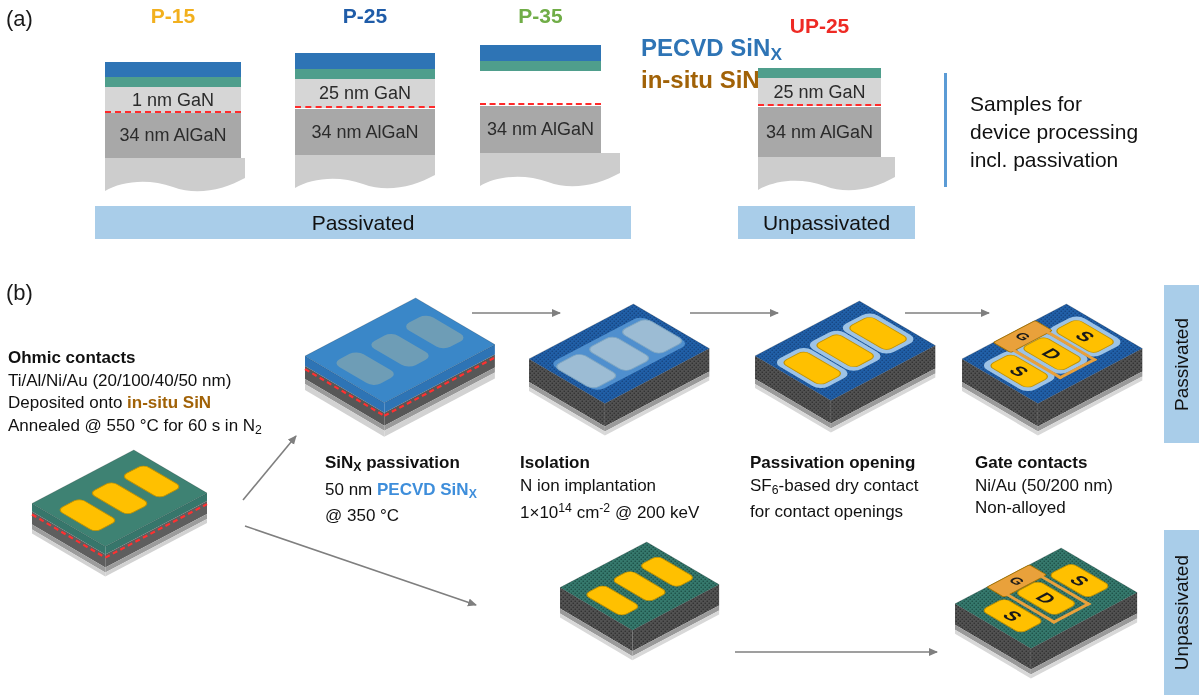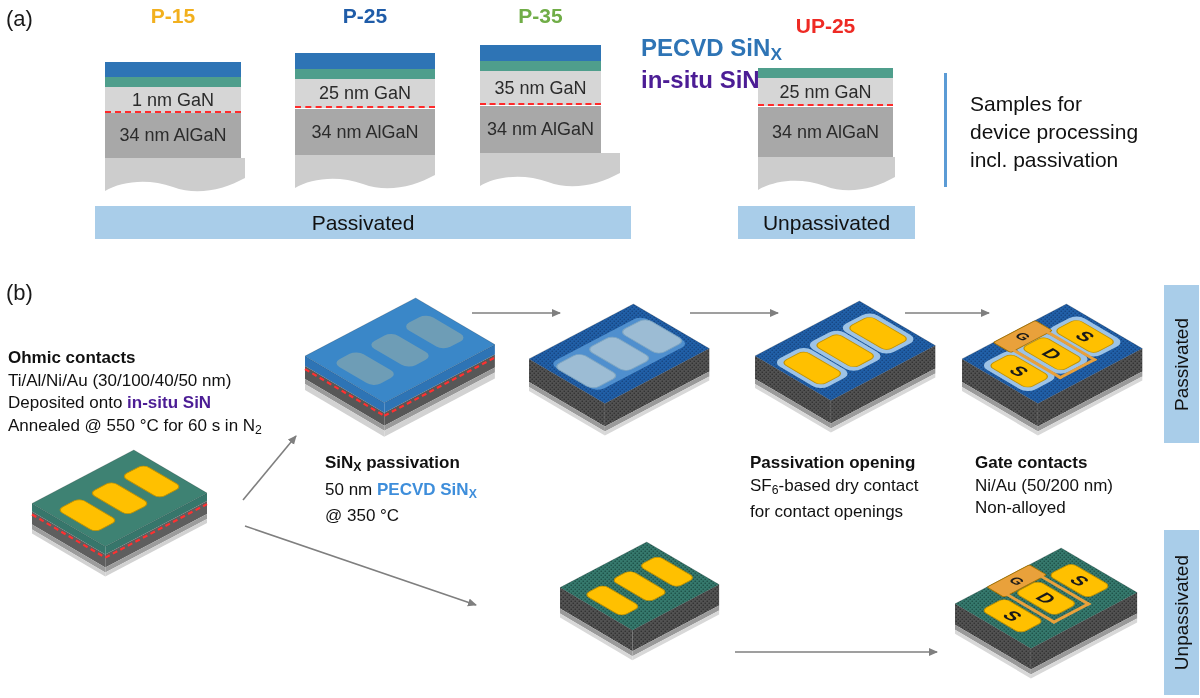--- a/index.html
+++ b/index.html
@@ -14,21 +14,21 @@
   .layer{position:absolute;left:0;right:0;}
   .bg-pecvd{background:#2E74B5}
   .bg-insitu{background:#4F9E8C}
   .bg-gan{background:#D6D6D6}
   .bg-algan{background:#A8A8A8}
   .layer-text{display:flex;align-items:center;justify-content:center;font-size:18px;color:#2b2b2b;}
   .dashline{border-top:2px dashed #FF2A2A;height:0;}
   .bar{background:#A9CDE9;display:flex;align-items:center;justify-content:center;font-size:21px;color:#111;}
   .legend-line{font-size:24px;font-weight:bold;line-height:25px;}
   .hl-pecvd-a{color:#2E74B5}
-  .hl-teal{color:#4c1d95;font-weight:bold}
+  .hl-teal{color:#a16207;font-weight:bold}
   .hl-blue{color:#3E8EDB;font-weight:bold}
   .note{font-size:21px;line-height:28px;color:#111;}
   .vline{background:#5B9BD5;}
   
   .steptext{font-size:17px;line-height:22.5px;color:#111;}
   .steptext .t{font-weight:bold;}
   .vbar{background:#A9CDE9;display:flex;align-items:center;justify-content:center;}
   .vtext{writing-mode:vertical-rl;transform:rotate(180deg);font-size:19px;color:#111;}
   sub{font-size:72%;vertical-align:-0.25em;}
   sup{font-size:72%;vertical-align:0.45em;}
@@ -85,29 +85,28 @@
     <div class="layer bg-algan layer-text" style="top:109px;height:46px">34 nm AlGaN</div>
     <svg class="layer" style="top:155px" width="140" height="38">
         <path d="M0,0 H140 V20 C118,32 92,38 68,29 C44,20 16,23 0,33 Z" fill="#CDCDCD"></path>
       </svg>
   </div>
 
   <div class="abs sample" style="left:480px;top:0;width:121px">
     <div class="sname nc2" style="top:4px">P-35</div>
     <div class="layer bg-pecvd" style="top:45px;height:16px"></div>
     <div class="layer bg-insitu" style="top:61px;height:10px"></div>
-    <div class="layer bg-gan layer-text" style="top:71px;height:34px">35 nm GaN</div>
     <div class="layer dashline" style="top:103px"></div>
     <div class="layer bg-algan layer-text" style="top:106px;height:47px">34 nm AlGaN</div>
     <svg class="layer" style="top:153px" width="140" height="38">
         <path d="M0,0 H140 V20 C118,32 92,38 68,29 C44,20 16,23 0,33 Z" fill="#CDCDCD"></path>
       </svg>
   </div>
 
-  <div class="abs sample" style="left:758px;top:0;width:135px">
+  <div class="abs sample" style="left:758px;top:0;width:123px">
     <div class="sname nc3" style="top:14px">UP-25</div>
     <div class="layer bg-insitu" style="top:68px;height:10px"></div>
     <div class="layer bg-gan layer-text" style="top:78px;height:28px">25 nm GaN</div>
     <div class="layer dashline" style="top:104px"></div>
     <div class="layer bg-algan layer-text" style="top:107px;height:50px">34 nm AlGaN</div>
     <svg class="layer" style="top:157px" width="137" height="38">
         <path d="M0,0 H137 V20 C116,32 90,38 67,29 C43,20 16,23 0,33 Z" fill="#CDCDCD"></path>
       </svg>
   </div>
 
@@ -123,21 +122,21 @@
   <div class="abs note" style="left:970px;top:90px">
     <div>Samples for</div>
     <div>device processing</div>
     <div>incl. passivation</div>
   </div>
 
   <div class="abs panel-label" style="left:6px;top:280px">(b)</div>
 
   <div class="abs steptext" style="left:8px;top:347px">
     <div class="t">Ohmic contacts</div>
-    <div>Ti/Al/Ni/Au (30/100/40/50 nm)</div>
+    <div>Ti/Al/Ni/Au (20/100/40/50 nm)</div>
     <div><span>Deposited onto </span><span class="hl-teal">in-situ SiN</span></div>
     <div><span>Annealed @ 550 °C for 60 s in N</span><sub>2</sub></div>
   </div>
 
   <div class="abs" style="left:30px;top:448px"><svg width="180" height="131">
         <polygon points="2.0,55.5 75.3,98.6 75.3,106.6 2.0,63.5" fill="#37766B"></polygon>
         <polygon points="75.3,98.6 177.0,45.1 177.0,53.1 75.3,106.6" fill="#37766B"></polygon>
         <polygon points="2.0,63.5 75.3,106.6 75.3,119.6 2.0,76.5" fill="#5E5E5E"></polygon>
         <polygon points="75.3,106.6 177.0,53.1 177.0,66.1 75.3,119.6" fill="#5E5E5E"></polygon>
         <polygon points="2.0,76.5 75.3,119.6 75.3,124.6 2.0,81.5" fill="#9C9C9C"></polygon>
@@ -283,20 +282,25 @@
   <svg class="abs" style="left:733px;top:645px" width="212" height="14">
       <line x1="2" y1="7" x2="204" y2="7" stroke="#7F7F7F" stroke-width="1.6" marker-end="url(#ah)"></line>
     </svg>
 
   <div class="abs steptext" style="left:325px;top:452px">
     <div class="t"><span>SiN</span><sub>X</sub><span> passivation</span></div>
     <div><span>50 nm </span><span class="hl-blue"><span>PECVD SiN</span><sub>X</sub></span></div>
     <div>@ 350 °C</div>
   </div>
 
+  <div class="abs steptext" style="left:520px;top:452px">
+    <div class="t">Isolation</div>
+    <div>N ion implantation</div>
+    <div><span>1×10</span><sup>14</sup><span> cm</span><sup>-2</sup><span> @ 200 keV</span></div>
+  </div>
 
   <div class="abs steptext" style="left:750px;top:452px">
     <div class="t">Passivation opening</div>
     <div><span>SF</span><sub>6</sub><span>-based dry contact</span></div>
     <div>for contact openings</div>
   </div>
 
   <div class="abs steptext" style="left:975px;top:452px">
     <div class="t">Gate contacts</div>
     <div>Ni/Au (50/200 nm)</div>

